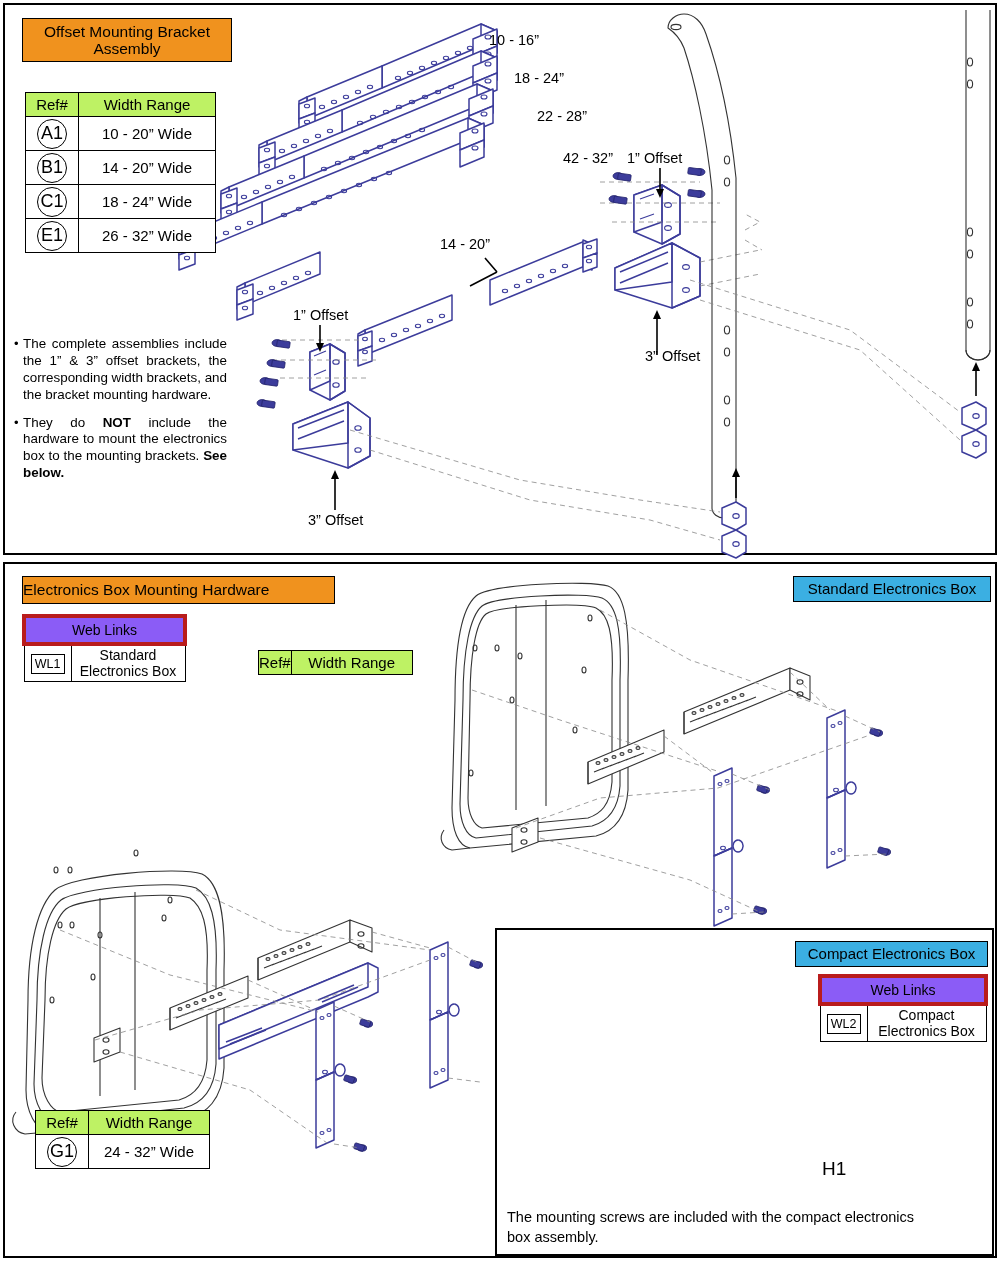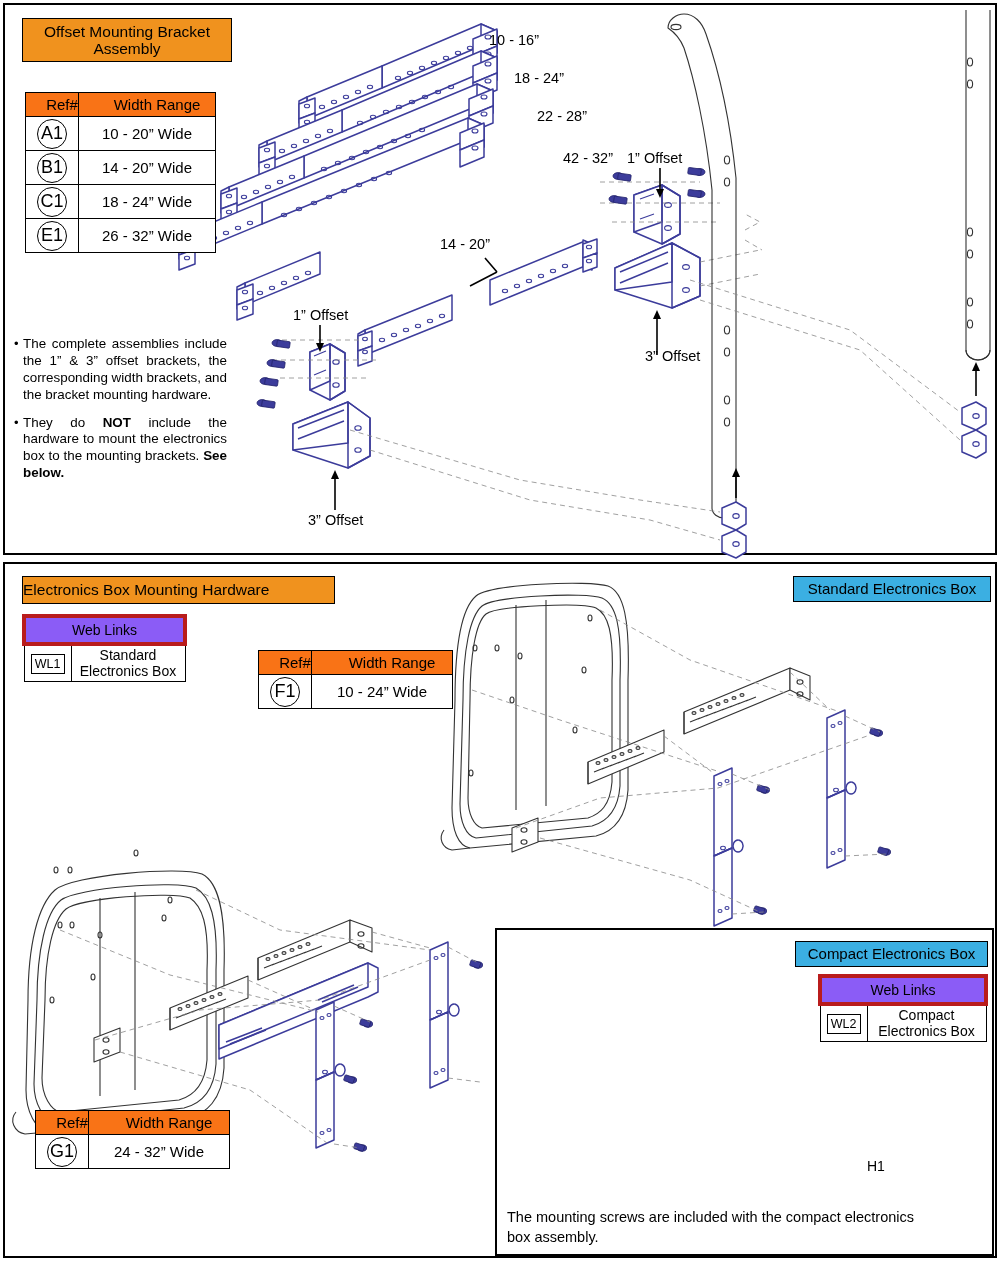--- a/index.html
+++ b/index.html
@@ -24,21 +24,21 @@
   #banner-ebmh{left:22px;top:576px;width:313px;height:28px;font-size:15.5px;justify-content:flex-start;padding-left:0;}
   #banner-standard{left:793px;top:576px;width:198px;height:26px;font-size:15px;}
   #banner-compact{left:795px;top:941px;width:193px;height:26px;font-size:15px;}
 
   
   table.reftbl{position:absolute;border-collapse:collapse;background:#fff;}
   table.reftbl th,table.reftbl td{
     border:1px solid #000;text-align:center;vertical-align:middle;
     font-size:15px;padding:0;
   }
-  table.reftbl th{background:#f97316;font-weight:normal;height:23px;padding-left:20px;}
+  table.reftbl th{background:#bef264;font-weight:normal;height:23px;}
   table.reftbl td{height:33px;background:#fff;}
   td.refcell{width:52px;}
   td.wcell{width:136px;font-size:16px;white-space:nowrap;}
   .bub{
     display:inline-block;width:28px;height:28px;border:1.6px solid #000;border-radius:50%;
     line-height:27px;font-size:18px;text-align:center;
   }
   #tbl-offset{left:25px;top:92px;}
   #tbl-f1{left:258px;top:650px;}
   #tbl-f1 td.wcell{width:120px;}
@@ -791,24 +791,20 @@
   </tr>
 </tbody>
   </table>
 
 <table class="reftbl" id="tbl-f1">
   <tbody>
       <tr>
     <th>Ref#</th>
     <th class="wcol">Width Range</th>
   </tr>
-  <tr>
-    <td class="refcell"><span class="bub">F1</span></td>
-    <td class="wcell">10 - 24” Wide</td>
-  </tr>
 </tbody>
   </table>
 
 <table class="reftbl" id="tbl-g1">
   <tbody>
       <tr>
     <th>Ref#</th>
     <th class="wcol">Width Range</th>
   </tr>
   <tr>
@@ -857,20 +853,20 @@
 
 <span class="lbl" style="left:489px;top:32px;">10 - 16”</span>
 <span class="lbl" style="left:514px;top:70px;">18 - 24”</span>
 <span class="lbl" style="left:537px;top:108px;">22 - 28”</span>
 <span class="lbl" style="left:563px;top:150px;">42 - 32”</span>
 <span class="lbl" style="left:440px;top:236px;">14 - 20”</span>
 <span class="lbl" style="left:627px;top:150px;">1” Offset</span>
 <span class="lbl" style="left:293px;top:307px;">1” Offset</span>
 <span class="lbl" style="left:645px;top:348px;">3” Offset</span>
 <span class="lbl" style="left:308px;top:512px;">3” Offset</span>
-<span class="lbl" style="left:867px;top:1158px;font-size:14px;">H1</span>
+<span class="lbl" style="left:822px;top:1158px;font-size:19px;">H1</span>
 
 <svg class="art" style="z-index:5" viewBox="0 0 1000 1261">
   <path class="arw" d="M660 168 L660 192"></path>
     <path d="M660 198 l-4 -9 l8 0 Z" fill="#000"></path>
   <path class="arw" d="M320 325 L320 346"></path>
     <path d="M320 352 l-4 -9 l8 0 Z" fill="#000"></path>
 </svg>
 
 </body></html>

